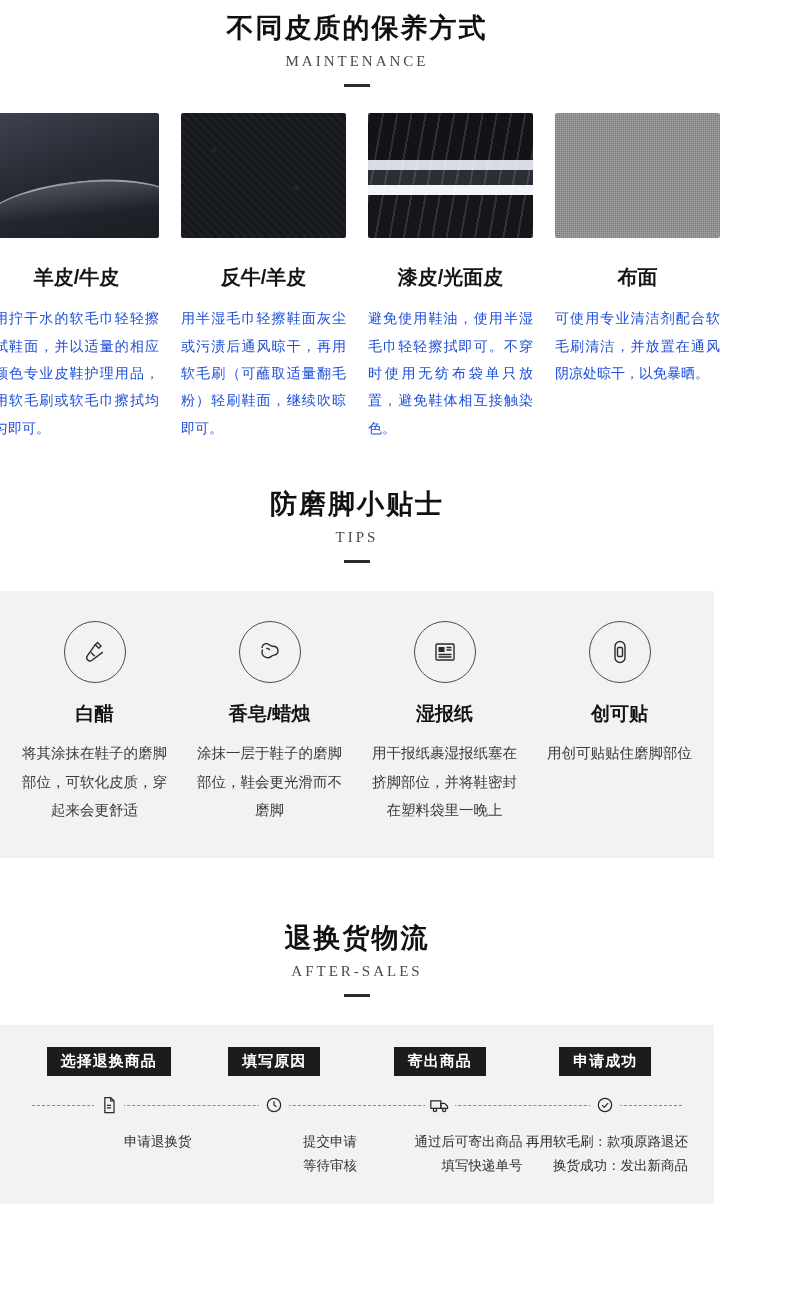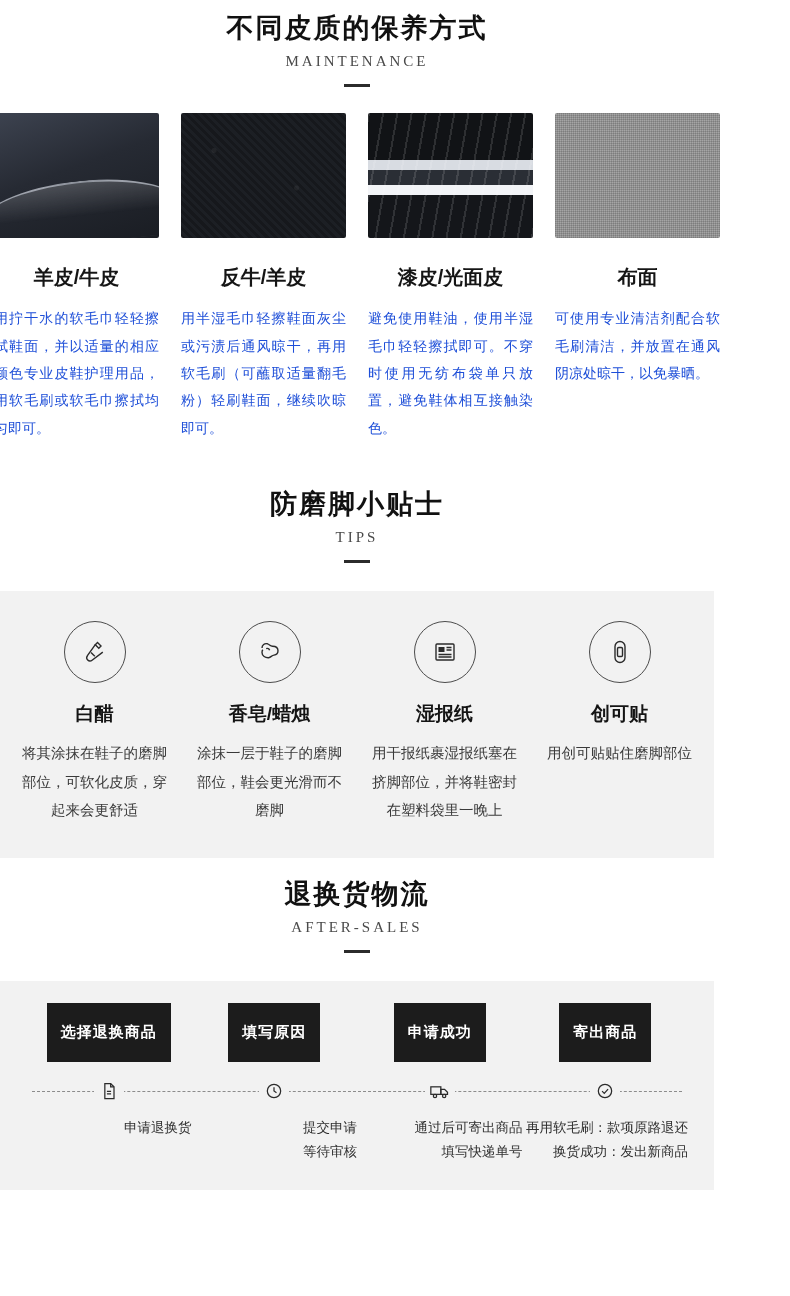--- a/index.html
+++ b/index.html
@@ -136,39 +136,39 @@
     color: #141414;
   }
   .tips-text {
     font-size: 14.5px;
     line-height: 1.95;
     color: #3a3a3a;
     margin-top: 12px;
   }
 
   
-  .after-head { margin-top: 20px; }
+  .after-head { margin-top: 64px; }
   .after-band {
     margin-top: 28px;
     background: #f2f2f2;
     padding: 22px 16px 26px 16px;
   }
   .steps-row {
     display: flex;
     justify-content: space-between;
     padding: 0 10px;
   }
   .step { width: 172px; text-align: center; }
   .step-chip {
     display: inline-block;
     background: #1c1c1c;
     color: #ffffff;
     font-size: 15px;
     font-weight: bold;
-    padding: 20px 14px;
+    padding: 5px 14px;
     letter-spacing: 1px;
   }
   .track {
     position: relative;
     height: 30px;
     margin-top: 14px;
   }
   .track-line {
     position: absolute;
     left: 16px; right: 16px; top: 15px;
@@ -306,24 +306,24 @@
     <div class="after-band">
 
       <div class="steps-row">
         <div class="step">
           <span class="step-chip">选择退换商品</span>
         </div>
         <div class="step">
           <span class="step-chip">填写原因</span>
         </div>
         <div class="step">
+          <span class="step-chip">寄出商品</span>
+        </div>
+        <div class="step">
           <span class="step-chip">申请成功</span>
-        </div>
-        <div class="step">
-          <span class="step-chip">寄出商品</span>
         </div>
       </div>
 
       <div class="track">
         <div class="track-line"></div>
         <div class="track-icons">
           <div class="tslot">
             <span class="ticon">
               <svg width="20" height="20" viewBox="0 0 24 24" fill="none" stroke="#2b2b2b" stroke-width="1.5">
                 <path d="M7 3h7l4 4v14H7z"></path>

